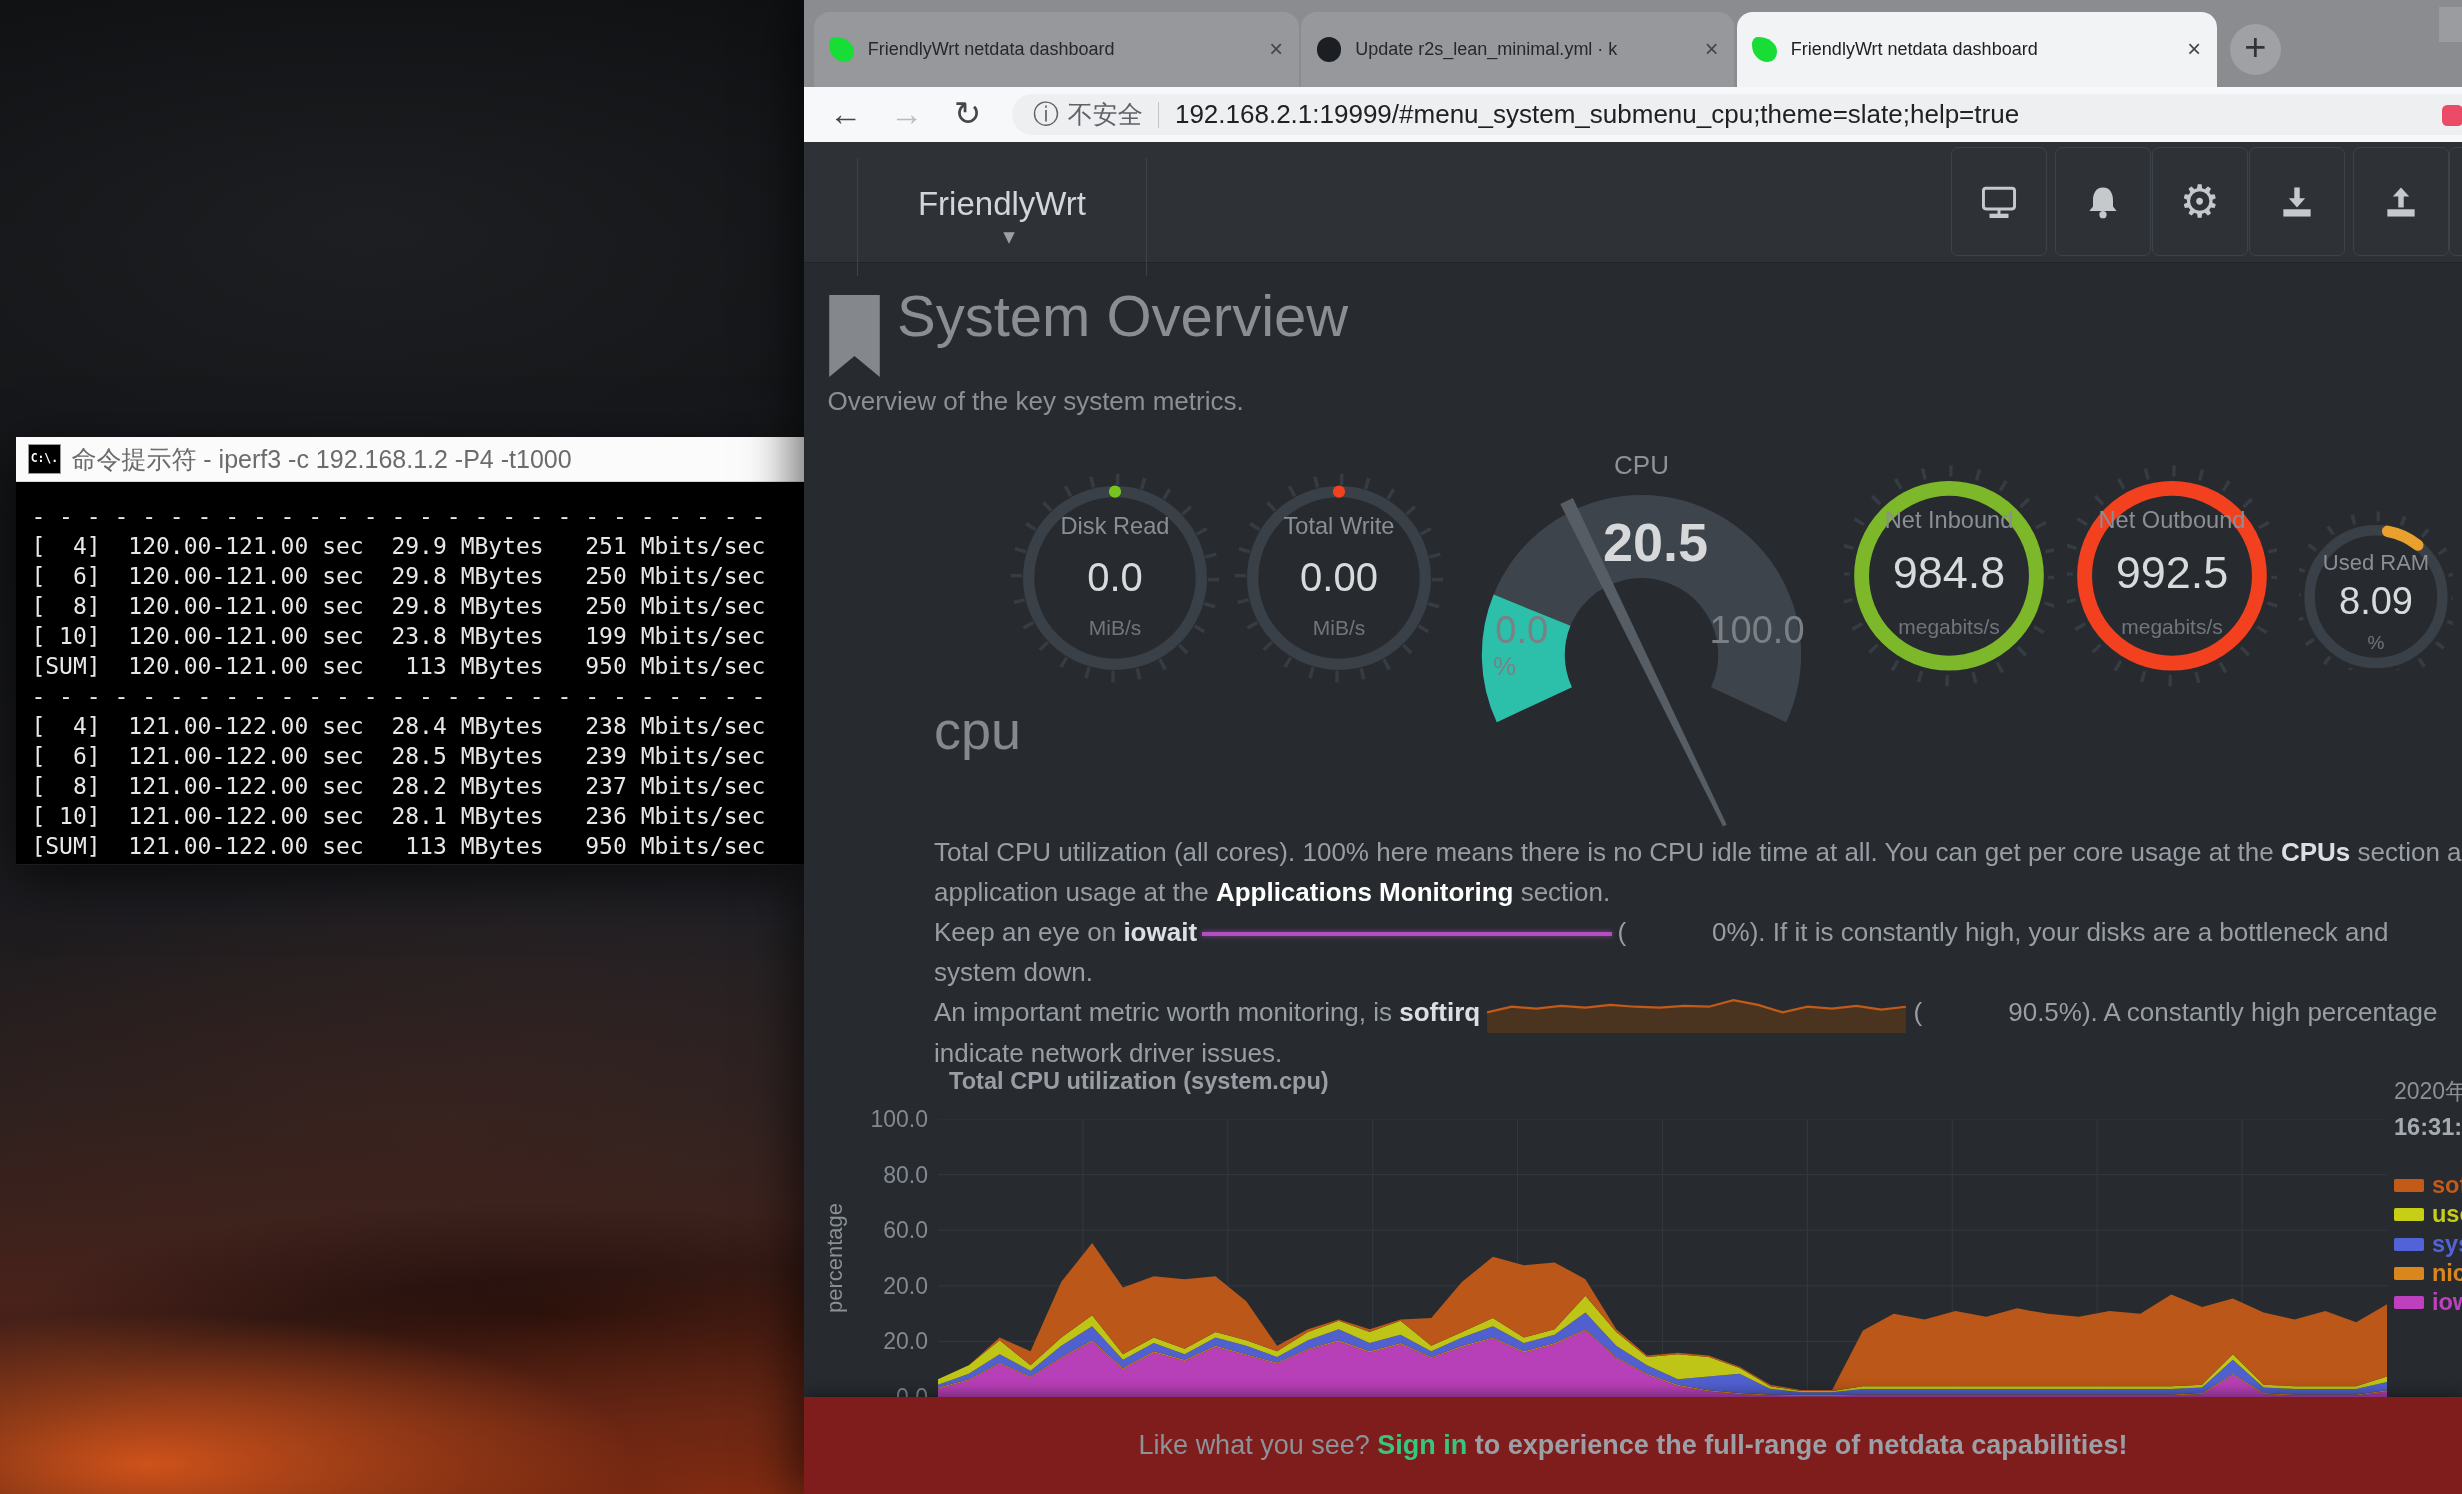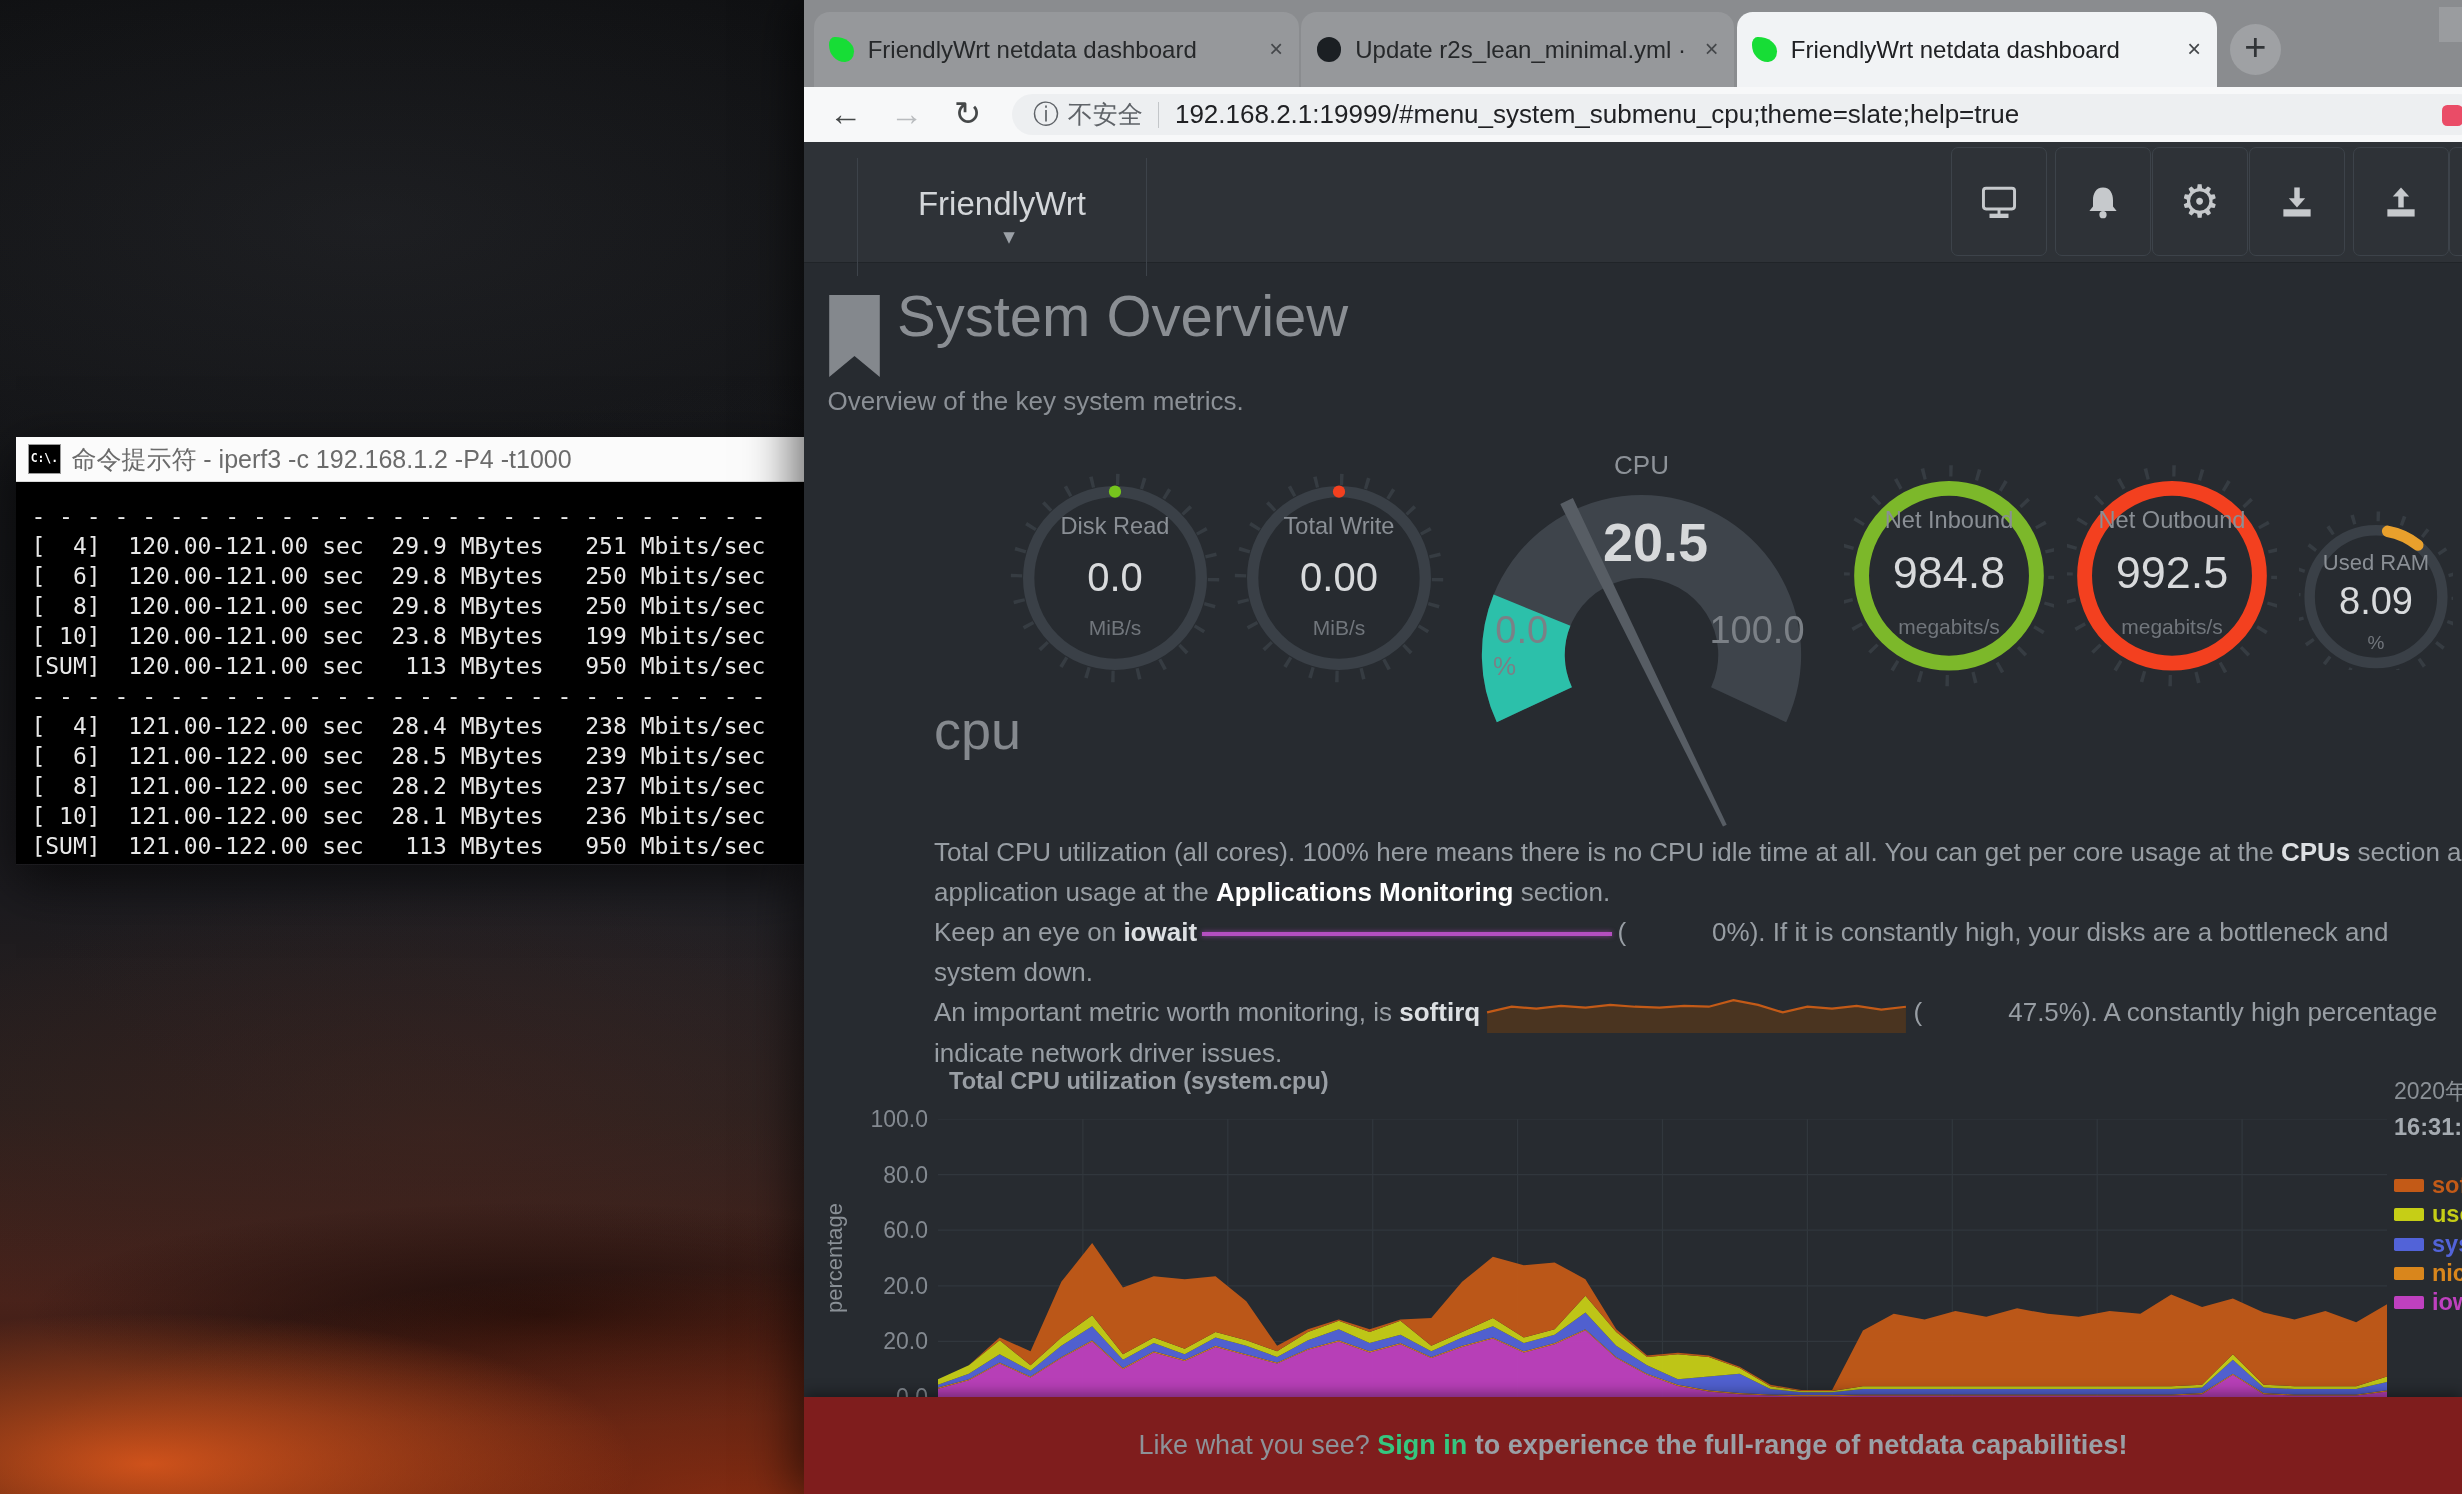--- a/index.html
+++ b/index.html
@@ -34,21 +34,21 @@
     box-shadow:-12.2px 0 44px rgba(0,0,0,.55);background:#f7f8f9;}
   .tabstrip{position:absolute;left:0;top:0;width:1658px;height:87px;background:#8a8c8f;
     display:flex;align-items:flex-end;padding-left:9.6px;box-sizing:border-box;}
   .tab{height:75px;border-radius:15.7px 15.7px 0 0;display:flex;align-items:center;
     padding:0 15.7px;box-sizing:border-box;margin-right:2.6px;flex:0 0 auto;overflow:hidden;}
   .tab.inactive{background:#96989b;}
   .tab.active{background:#f1f3f5;}
   .tab .fav{width:24.4px;height:24.4px;margin-right:14px;flex:0 0 auto;}
   .fav.netdata{background:#17dd36;border-radius:22% 78% 36% 64%/30% 58% 42% 70%;}
   .fav.github{background:#1b1f23;border-radius:50%;}
-  .tab-label{flex:1 1 auto;font-size:24px;color:#26282a;white-space:nowrap;overflow:hidden;}
+  .tab-label{flex:1 1 auto;font-size:18px;color:#26282a;white-space:nowrap;overflow:hidden;}
   .tab.active .tab-label{color:#202124;}
   .tab-close{font-size:23.6px;color:#44474a;margin-left:12.2px;flex:0 0 auto;}
   .newtab{width:51px;height:51px;border-radius:50%;background:#9fa1a4;color:#313437;
     font-size:38px;line-height:47px;text-align:center;margin:0 0 12.2px 10.5px;flex:0 0 auto;}
   .winctl{position:absolute;right:0;top:7px;width:23px;height:35px;background:#9a9c9f;}
   .toolbar{position:absolute;left:0;top:87px;width:1658px;height:55px;background:#f7f8f9;
     border-bottom:0.9px solid #e1e3e5;}
   .navbtn{position:absolute;top:3.5px;width:45px;height:45px;text-align:center;
     font-size:33px;line-height:45px;color:#454849;}
   .omnibox{position:absolute;left:208px;top:7px;width:1467px;height:41px;border-radius:21px;
@@ -287,21 +287,21 @@
 
       <div class="cpuh">cpu</div>
       <div class="para">
         <div class="pline"><span>Total CPU utilization (all cores). 100% here means there is no CPU idle time at all. You can get per core usage at the </span><span class="pb">CPUs</span><span> section and per</span></div>
         <div class="pline"><span>application usage at the </span><span class="plink">Applications Monitoring</span><span> section.</span></div>
         <div class="pline"><span>Keep an eye on </span><span class="pb">iowait</span><span class="iowait-line"></span><span>(</span><span class="gapspan"></span><span>0%). If it is constantly high, your disks are a bottleneck and</span></div>
         <div class="pline">system down.</div>
         <div class="pline"><span>An important metric worth monitoring, is </span><span class="pb">softirq</span><span class="sparkwrap"><svg id="spark" width="423" height="38" viewBox="0 0 485 44">
                 <path d="M0,44 L0.0,20.2 L28.5,13.6 L57.1,15.8 L85.6,12.5 L114.1,14.7 L142.6,11.5 L171.2,13.6 L199.7,14.7 L228.2,12.5 L256.8,13.6 L285.3,6.0 L313.8,11.5 L342.4,20.2 L370.9,13.6 L399.4,15.8 L427.9,12.5 L456.5,16.9 L485.0,13.6 L485,44 Z" fill="#4a3420"></path>
                 <polyline points="0.0,20.2 28.5,13.6 57.1,15.8 85.6,12.5 114.1,14.7 142.6,11.5 171.2,13.6 199.7,14.7 228.2,12.5 256.8,13.6 285.3,6.0 313.8,11.5 342.4,20.2 370.9,13.6 399.4,15.8 427.9,12.5 456.5,16.9 485.0,13.6 " fill="none" stroke="#c35a17" stroke-width="2.6"></polyline>
-              </svg></span><span>(</span><span class="gapspan"></span><span>47.5%). A constantly high percentage</span></div>
+              </svg></span><span>(</span><span class="gapspan"></span><span>90.5%). A constantly high percentage</span></div>
         <div class="pline">indicate network driver issues.</div>
       </div>
 
       <div class="chart-title">Total CPU utilization (system.cpu)</div>
       <div class="ylab"><span>percentage</span></div>
       <div id="yticks">
           <div class="ytick" style="left: 51px; top: 964px;">100.0</div>
           <div class="ytick" style="left: 51px; top: 1020px;">80.0</div>
           <div class="ytick" style="left: 51px; top: 1075px;">60.0</div>
           <div class="ytick" style="left: 51px; top: 1131px;">20.0</div>

